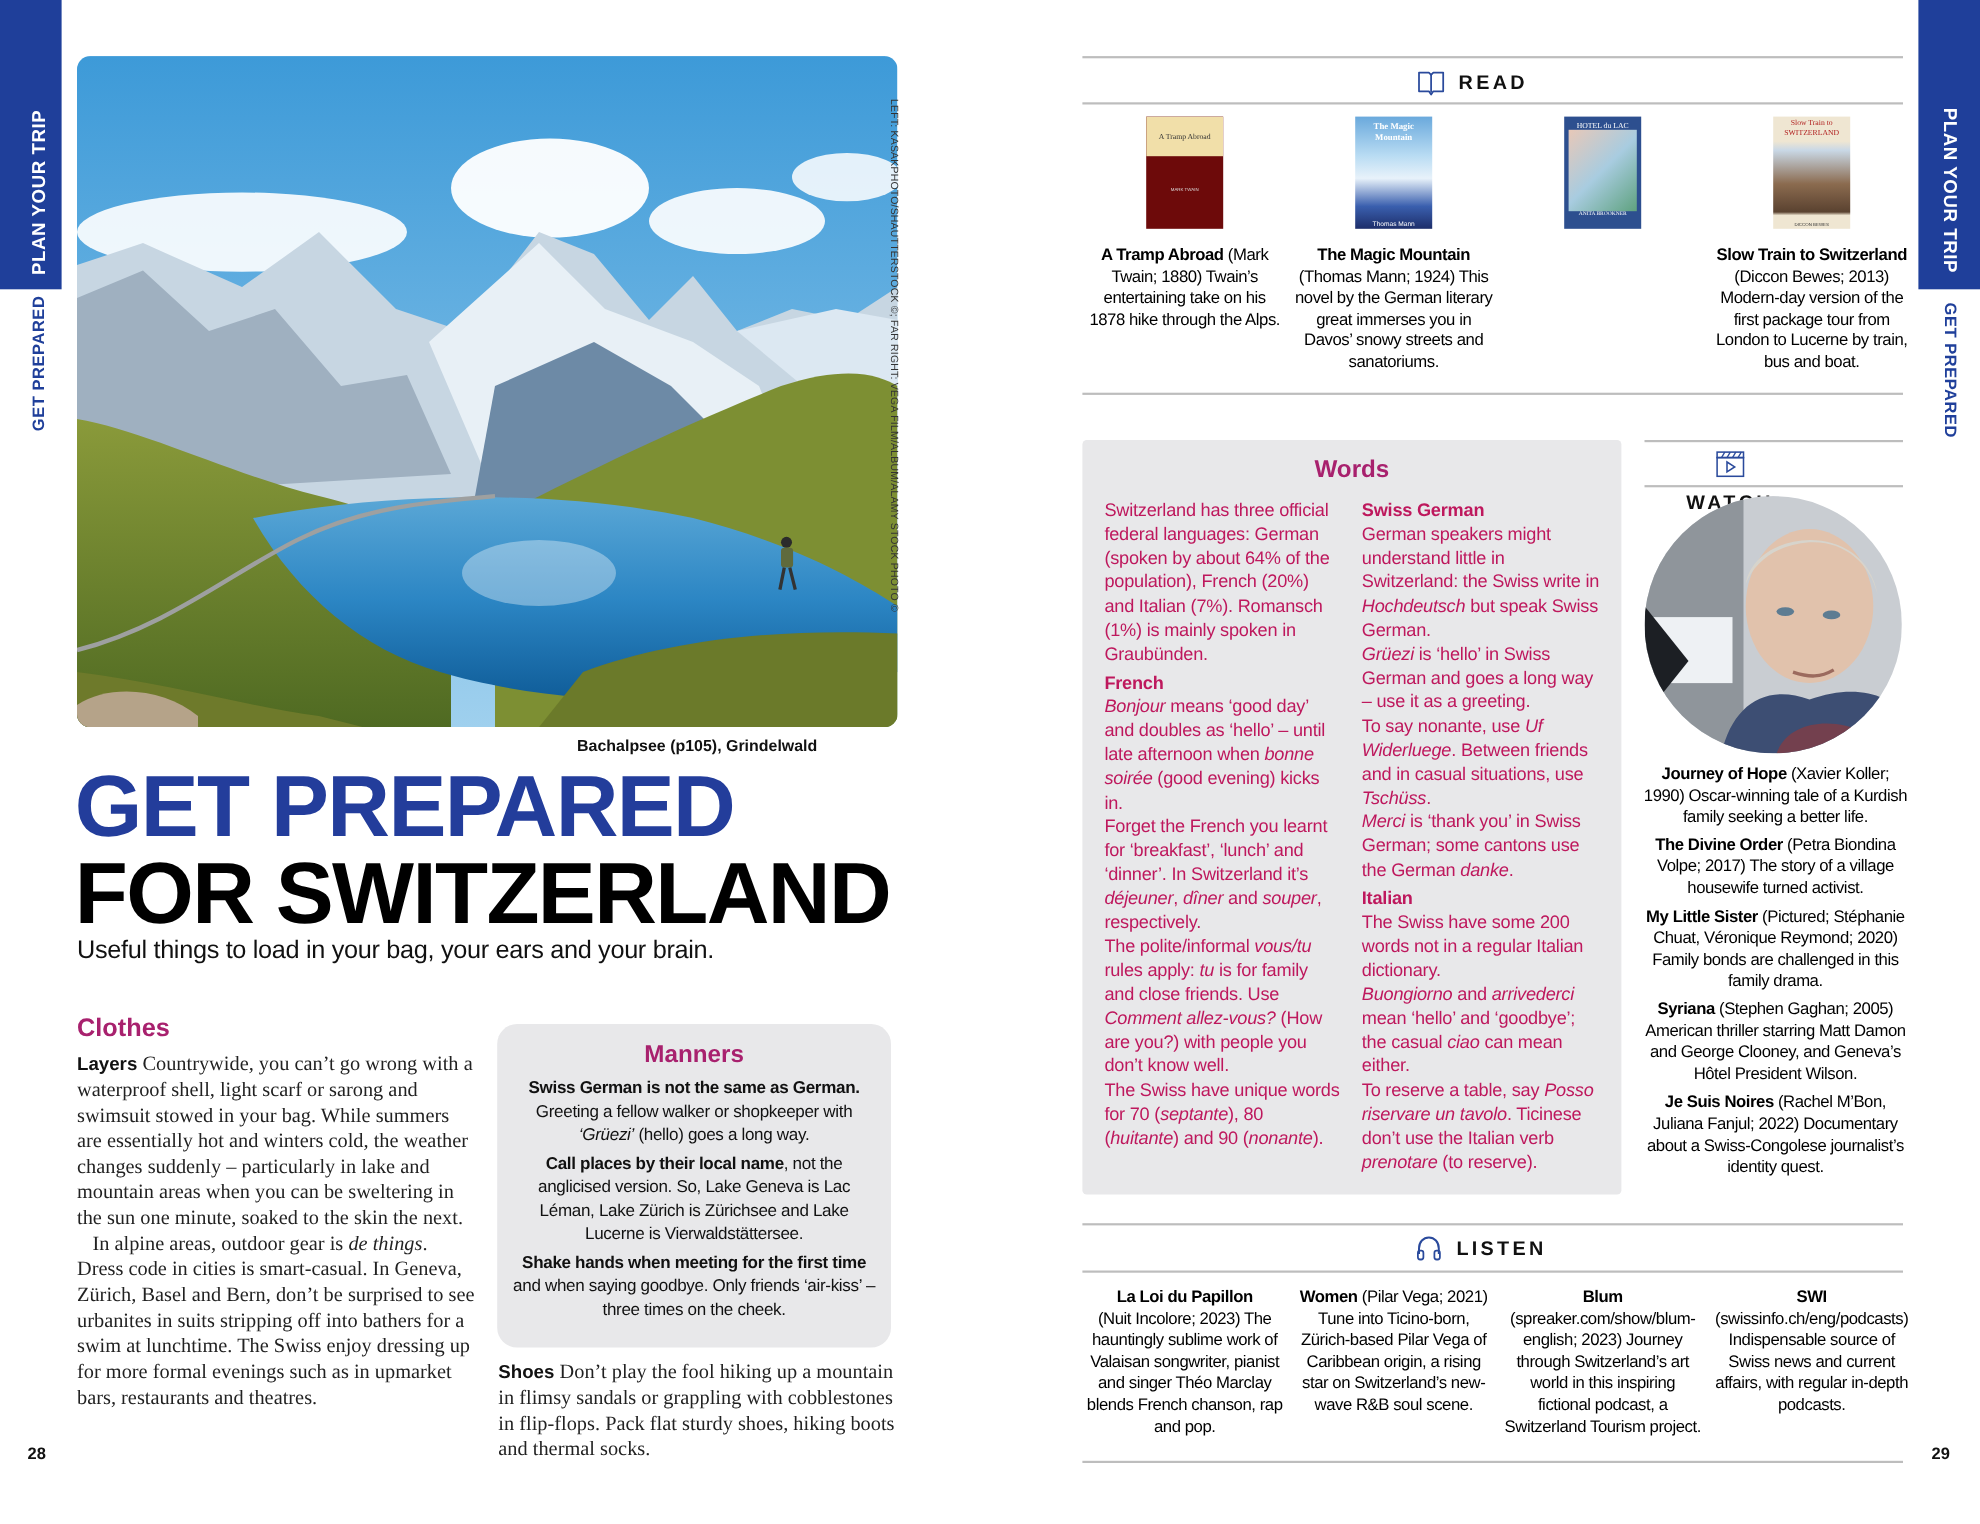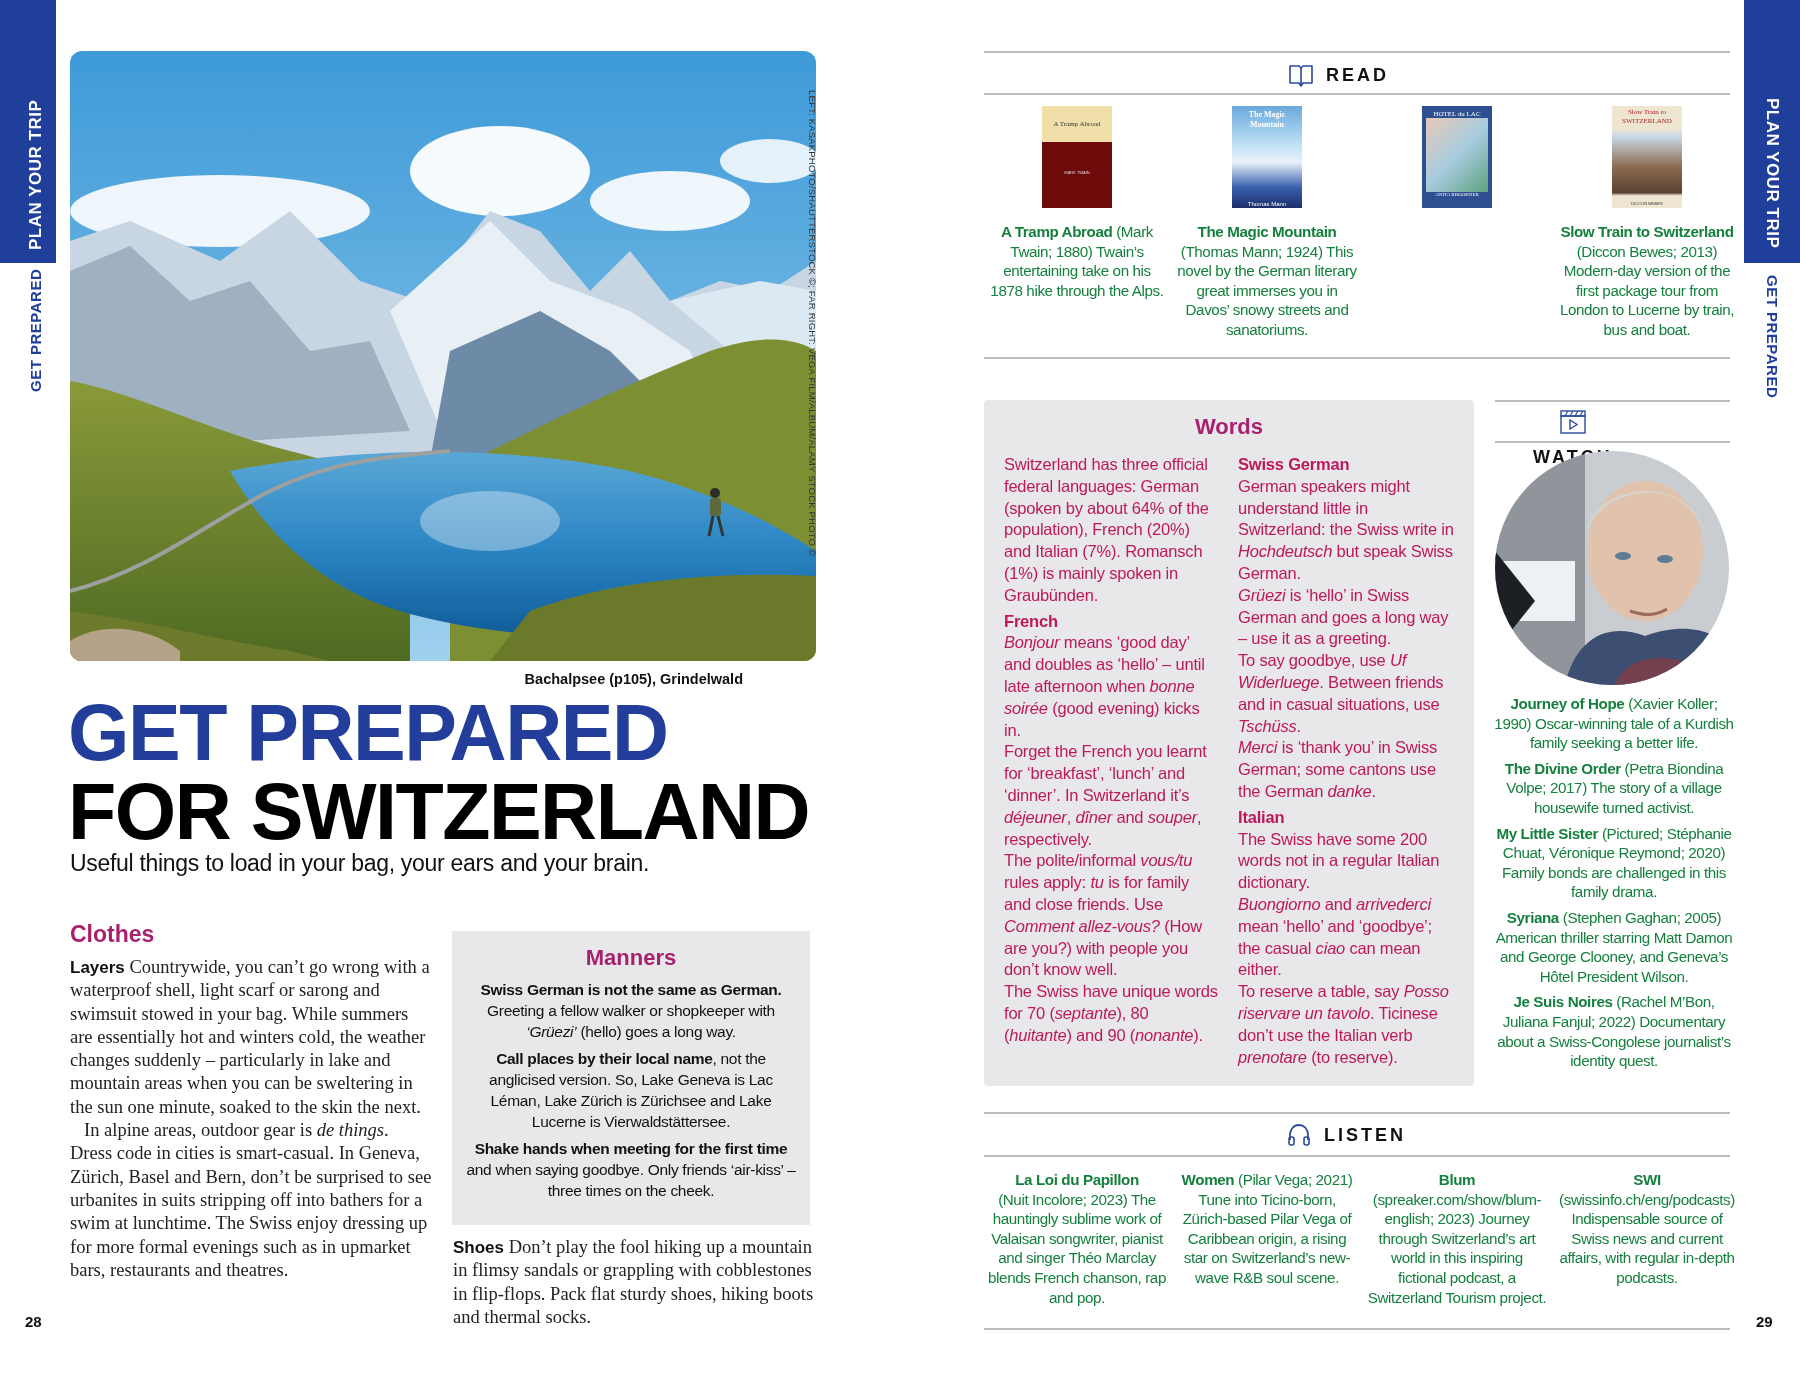--- a/index.html
+++ b/index.html
@@ -25,36 +25,36 @@
   .title2 { position: absolute; left: 68px; top: 772px; font-size: 79px; font-weight: bold; color: #000; letter-spacing: -1.5px; line-height: 1; }
   .subtitle { position: absolute; left: 70px; top: 850px; font-size: 23px; color: #111; letter-spacing: -0.3px; }
 
   .h-magenta { color: #a8216e; font-weight: bold; }
   .clothes-h { position: absolute; left: 70px; top: 921px; font-size: 23px; }
   .serif-body { font-family: "Liberation Serif", serif; font-size: 18.5px; line-height: 23.3px; color: #222; }
   .clothes-body { position: absolute; left: 70px; top: 956px; width: 365px; }
   .lead { font-family: "Liberation Sans", sans-serif; font-weight: bold; font-size: 17px; color: #111; }
   .indent { text-indent: 14px; }
 
-  .manners { position: absolute; left: 452px; top: 931px; width: 358px; height: 294px; background: #e8e8ea; border-radius: 0; padding: 14px 14px; text-align: center; }
+  .manners { position: absolute; left: 452px; top: 931px; width: 358px; height: 294px; background: #e8e8ea; border-radius: 18px; padding: 14px 14px; text-align: center; }
   .manners h3 { font-size: 22px; margin-bottom: 8px; }
   .manners p { font-size: 15.5px; line-height: 21px; margin-bottom: 6px; letter-spacing: -0.3px; color: #111; }
   .shoes-body { position: absolute; left: 453px; top: 1236px; width: 365px; }
 
   .page-num { position: absolute; font-size: 15px; font-weight: bold; color: #111; }
 
   
   .rule { position: absolute; height: 2px; background: #bdbdbd; }
   .sec-head { position: absolute; display: flex; align-items: center; gap: 12px; font-weight: bold; font-size: 18px; letter-spacing: 3px; color: #111; }
   .icon-svg { display: block; }
 
   .books { position: absolute; left: 982px; top: 106px; width: 760px; display: flex; }
   .book { width: 190px; text-align: center; display: flex; flex-direction: column; align-items: center; }
   .cover { width: 70px; height: 102px; margin-bottom: 14px; position: relative; overflow: hidden; }
-  .book p, .watch-item, .listen-item { font-size: 15.2px; line-height: 19.6px; letter-spacing: -0.4px; color: #15803d; }
+  .book p, .watch-item, .listen-item { font-size: 15.2px; line-height: 19.6px; letter-spacing: -0.4px; color: #000000; }
   .book p { padding: 0 4px; }
 
   .words { position: absolute; left: 984px; top: 400px; width: 490px; height: 686px; background: #e8e8ea; border-radius: 4px; padding: 14px 20px; }
   .words h3 { text-align: center; font-size: 22px; margin-bottom: 14px; }
   .words-cols { display: flex; gap: 18px; }
   .words-col { width: 230px; font-size: 16.5px; line-height: 21.8px; color: #be185d; letter-spacing: -0.2px; }
   .words-col .sub { font-weight: bold; }
 
   .watch-list { position: absolute; left: 1494px; top: 694px; width: 240px; text-align: center; }
   .watch-item { margin-bottom: 6px; }
@@ -195,21 +195,21 @@
       <p class="sub" style="margin-top:4px;">French</p>
       <p><em>Bonjour</em><span> means ‘good day’ and doubles as ‘hello’ – until late afternoon when </span><em>bonne soirée</em><span> (good evening) kicks in.</span></p>
       <p><span>Forget the French you learnt for ‘breakfast’, ‘lunch’ and ‘dinner’. In Switzerland it’s </span><em>déjeuner</em><span>, </span><em>dîner</em><span> and </span><em>souper</em><span>, respectively.</span></p>
       <p><span>The polite/informal </span><em>vous/tu</em><span> rules apply: </span><em>tu</em><span> is for family and close friends. Use </span><em>Comment allez-vous?</em><span> (How are you?) with people you don’t know well.</span></p>
       <p><span>The Swiss have unique words for 70 (</span><em>septante</em><span>), 80 (</span><em>huitante</em><span>) and 90 (</span><em>nonante</em><span>).</span></p>
     </div>
     <div class="words-col">
       <p class="sub">Swiss German</p>
       <p><span>German speakers might understand little in Switzerland: the Swiss write in </span><em>Hochdeutsch</em><span> but speak Swiss German.</span></p>
       <p><em>Grüezi</em><span> is ‘hello’ in Swiss German and goes a long way – use it as a greeting.</span></p>
-      <p><span>To say goodbye, use </span><em>Uf Widerluege</em><span>. Between friends and in casual situations, use </span><em>Tschüss</em><span>.</span></p>
+      <p><span>To say nonante, use </span><em>Uf Widerluege</em><span>. Between friends and in casual situations, use </span><em>Tschüss</em><span>.</span></p>
       <p><em>Merci</em><span> is ‘thank you’ in Swiss German; some cantons use the German </span><em>danke</em><span>.</span></p>
       <p class="sub" style="margin-top:4px;">Italian</p>
       <p>The Swiss have some 200 words not in a regular Italian dictionary.</p>
       <p><em>Buongiorno</em><span> and </span><em>arrivederci</em><span> mean ‘hello’ and ‘goodbye’; the casual </span><em>ciao</em><span> can mean either.</span></p>
       <p><span>To reserve a table, say </span><em>Posso riservare un tavolo</em><span>. Ticinese don’t use the Italian verb </span><em>prenotare</em><span> (to reserve).</span></p>
     </div>
   </div>
 </div>
 
 <div class="rule" style="left:1495px; top:400px; width:235px;"></div>

